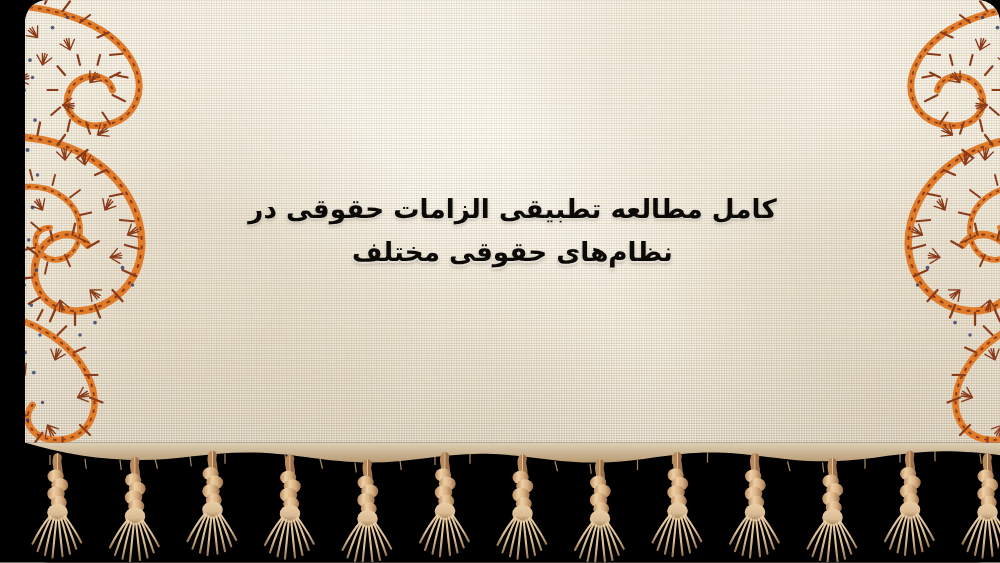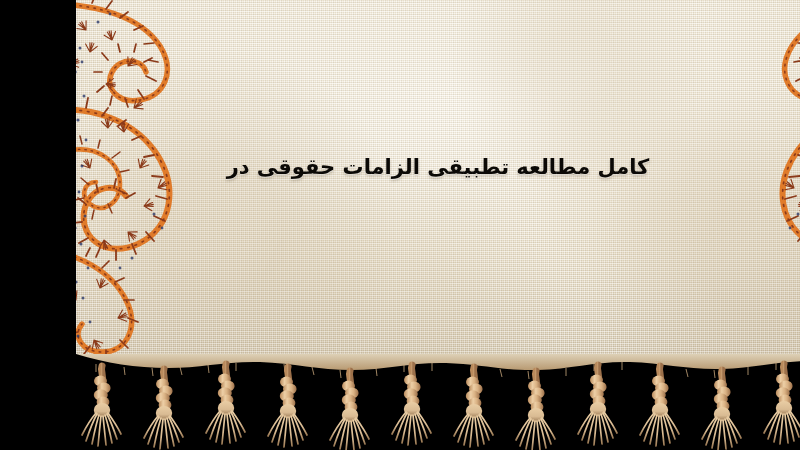--- a/index.html
+++ b/index.html
@@ -3,22 +3,23 @@
 <meta charset="utf-8">
 <title>Persian Title Slide</title>
 <style>
   html,body{margin:0;padding:0;}
   body{
     width:800px;height:450px;overflow:hidden;
     background:#000;
     font-family:"DejaVu Sans","Liberation Sans",sans-serif;
   }
   .stage{
-    position:relative;width:724px;height:450px;overflow:hidden;
+    position:relative;width:780px;height:450px;overflow:hidden;
     background:#060402;
+    border-radius:18px;
   }
 
   
   .backdrop{
     position:absolute;inset:0;
     background:
       radial-gradient(ellipse 70% 55% at 50% 92%, #12100d 0%, #070503 55%, #000 100%),
       #000;
   }
 
@@ -342,20 +343,21 @@
             <circle cx="52" cy="268" r="1.4"></circle>
         </g>
       </svg>
     </div>
 
     <div class="hem"></div>
   </div>
 
   <div class="title-block">
     <span class="title-line">کامل مطالعه تطبیقی الزامات حقوقی در</span>
+    <span class="title-line">نظام‌های حقوقی مختلف</span>
   </div>
 
   <div class="fringe">
     <svg viewBox="0 0 800 96" xmlns="http://www.w3.org/2000/svg" preserveAspectRatio="none" aria-hidden="true">
       <defs>
         <linearGradient id="rope" x1="0" y1="0" x2="1" y2="0">
           <stop offset="0%" stop-color="#b98a5c"></stop>
           <stop offset="35%" stop-color="#edcfa6"></stop>
           <stop offset="65%" stop-color="#d9b183"></stop>
           <stop offset="100%" stop-color="#9c704a"></stop>

